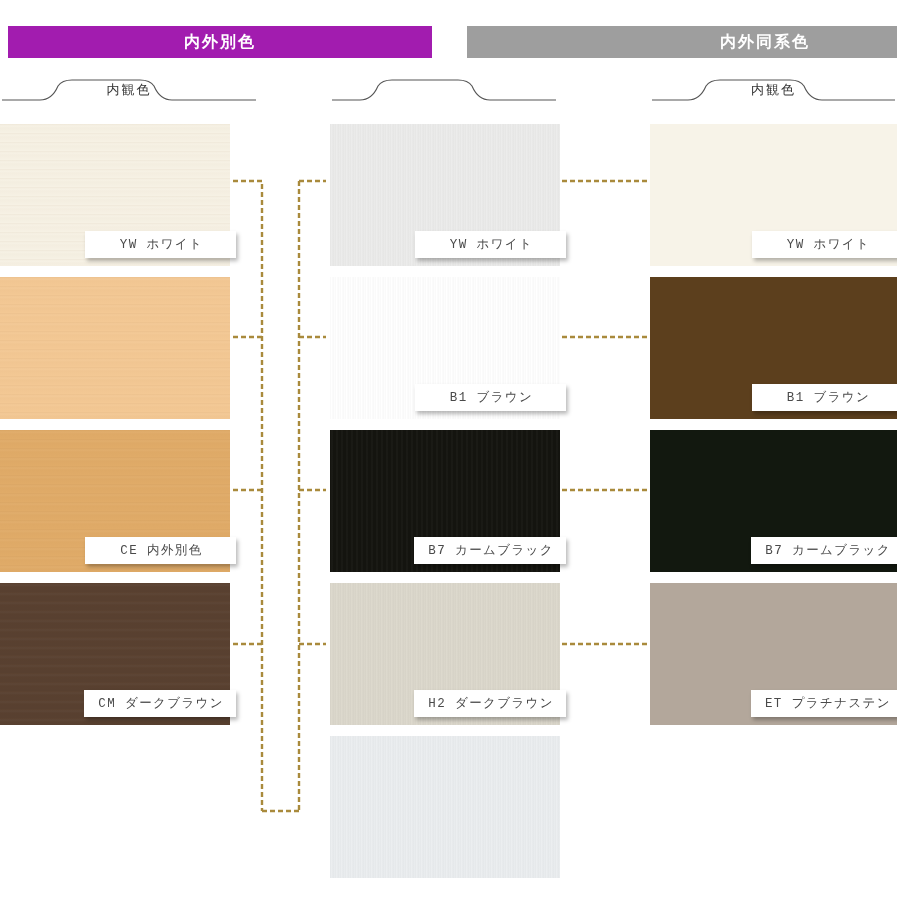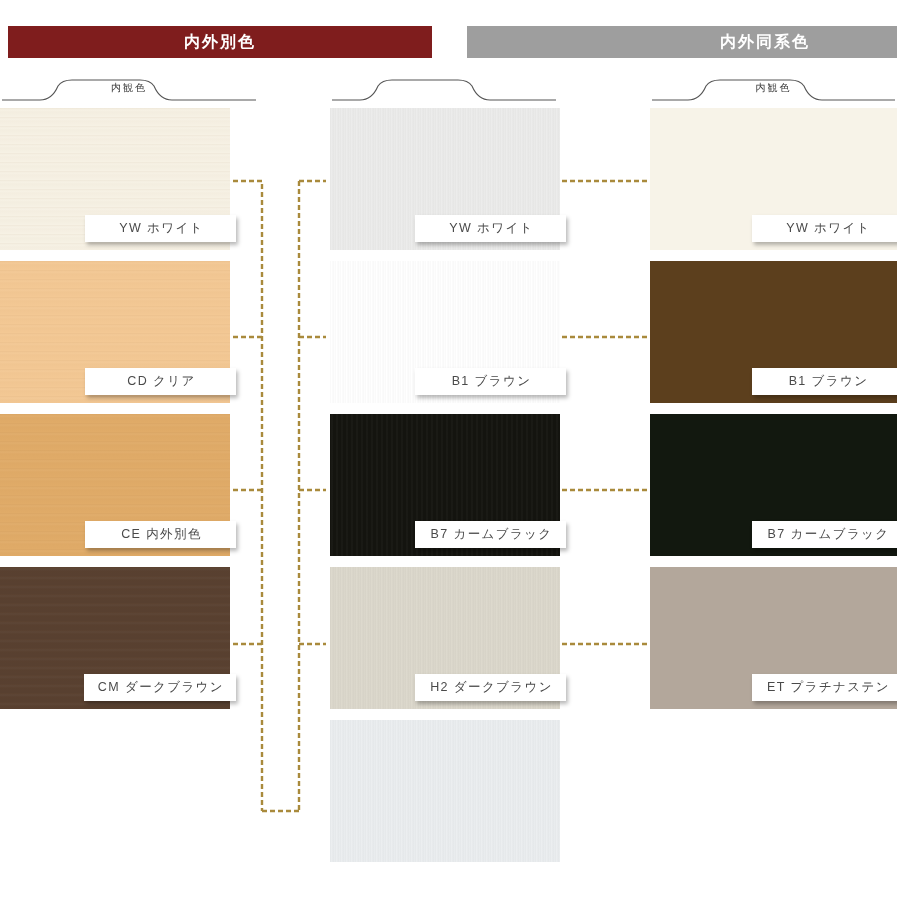--- a/index.html
+++ b/index.html
@@ -52,33 +52,34 @@
     top: 78px;
     height: 26px;
   }
   .tab-head svg { display: block; }
   .tab-head .tab-text {
     position: absolute;
     top: 3px;
     left: 0;
     width: 100%;
     text-align: center;
-    font-size: 10px;
+    font-size: 13px;
     color: #333333;
     letter-spacing: 2px;
     pointer-events: none;
   }
   #tabhead-0 { left: 0px;   width: 258px; }
   #tabhead-1 { left: 330px; width: 228px; }
   #tabhead-2 { left: 650px; width: 247px; }
 
   
   .column {
     position: absolute;
-    top: 108px;
+    top: 124px;
+    font-family: Liberation Mono, monospace;
   }
   #col-0 { left: 0px;   width: 230px; }
   #col-1 { left: 330px; width: 230px; }
   #col-2 { left: 650px; width: 247px; }
 
   .swatch {
     position: relative;
     width: 100%;
     height: 142px;
     margin-bottom: 11px;
@@ -141,21 +142,21 @@
     inset: 0;
     pointer-events: none;
     z-index: 2;
   }
 </style>
 </head>
 <body>
 
 <div id="stage">
 
-  <div class="banner" id="banner-left" style="background: #7f1d1d;">
+  <div class="banner" id="banner-left" style="background: #a21caf;">
     <span>内外別色</span>
   </div>
   <div class="banner" id="banner-right" style="background: rgb(158, 158, 158);">
     <span>内外同系色</span>
   </div>
 
   <div class="tab-head" id="tabhead-0">
     <svg width="258" height="26" viewBox="0 0 258 26">
       <path d="M2 22 L40 22 Q52 22 58 8 Q62 2 72 2 L140 2 Q150 2 154 8 Q160 22 172 22 L256 22" fill="none" stroke="#555" stroke-width="1.1"></path>
     </svg>
@@ -197,21 +198,20 @@
     </g>
   </svg>
 
   <div class="column" id="col-0">
     <div class="swatch">
       <div class="fill grain-h" style="background-color: rgb(246, 241, 228);"></div>
       <div class="caption">YW ホワイト</div>
     </div>
     <div class="swatch">
       <div class="fill grain-h" style="background-color: rgb(243, 200, 148);"></div>
-      <div class="caption">CD クリア</div>
     </div>
     <div class="swatch">
       <div class="fill grain-h" style="background-color: rgb(224, 171, 104);"></div>
       <div class="caption">CE 内外別色</div>
     </div>
     <div class="swatch">
       <div class="fill grain-h" style="background-color: rgb(88, 64, 48);"></div>
       <div class="caption">CM ダークブラウン</div>
     </div>
   </div>

